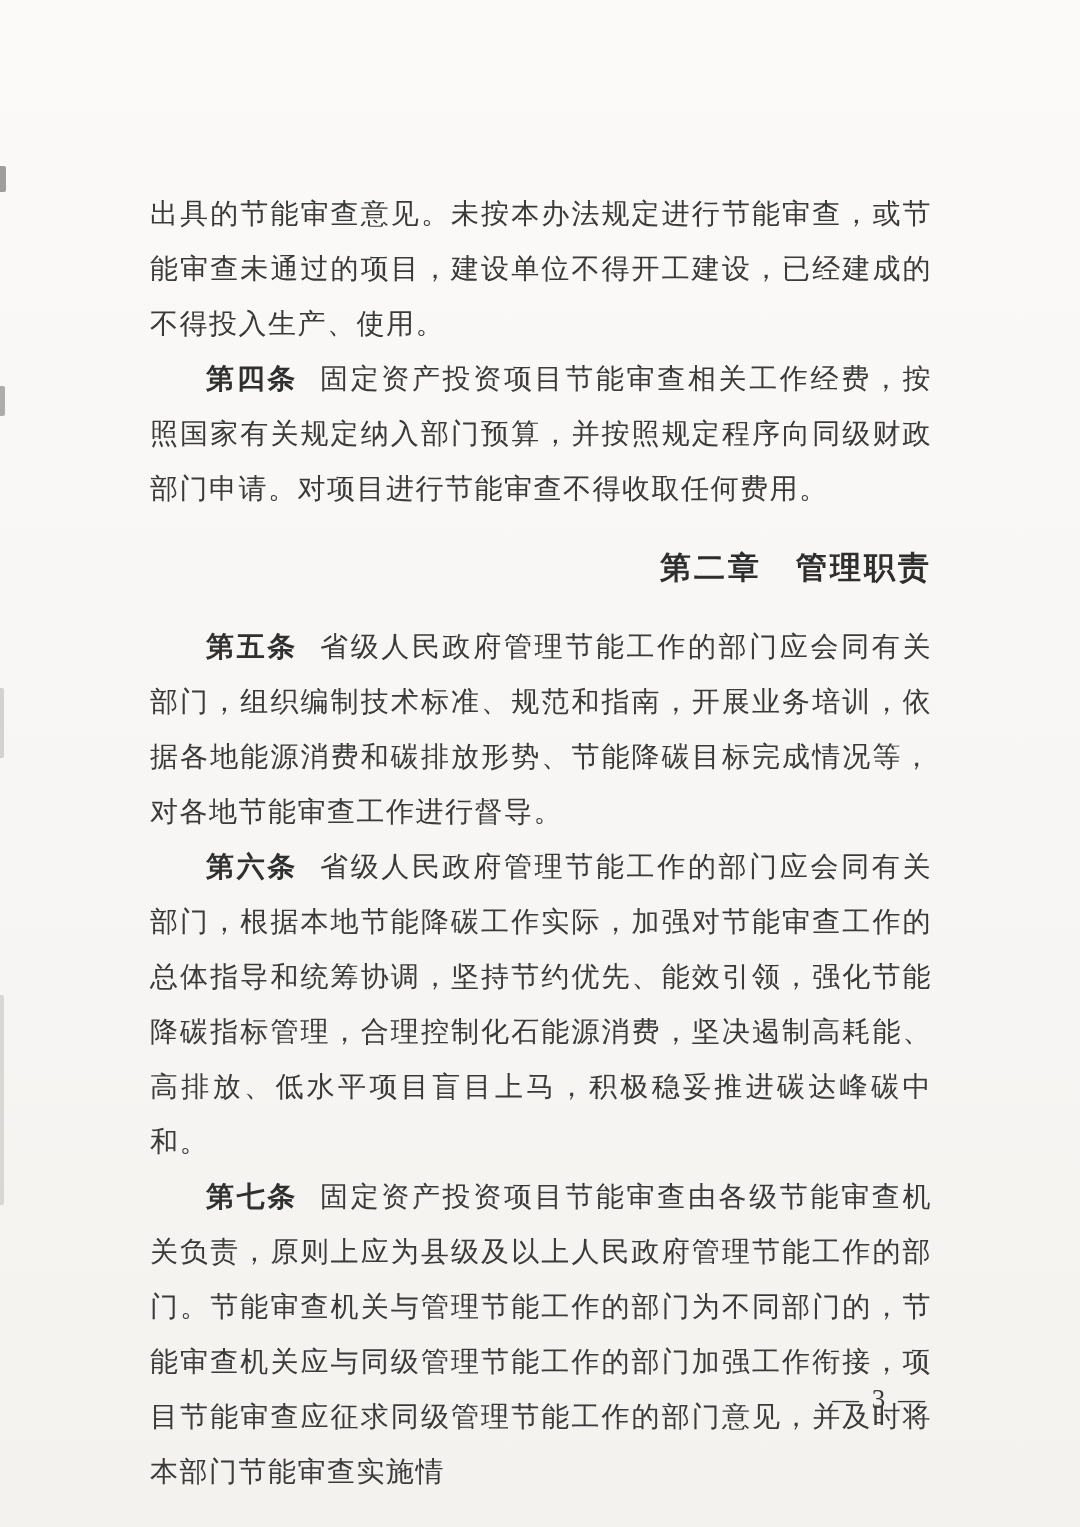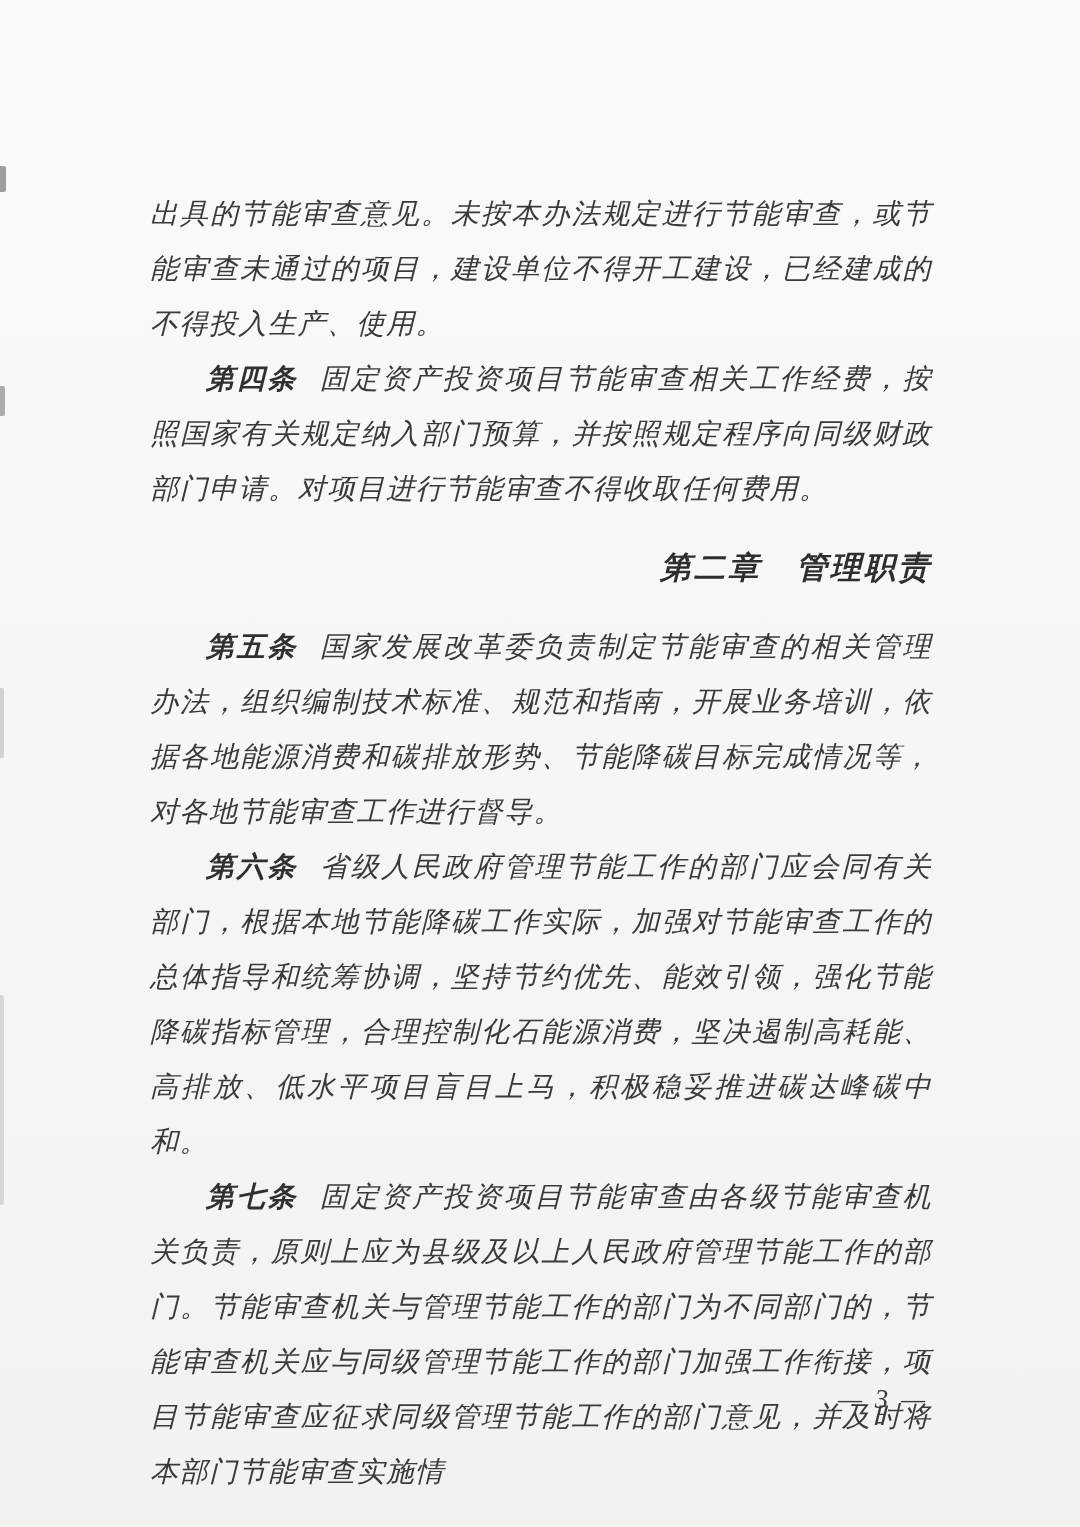--- a/index.html
+++ b/index.html
@@ -1,15 +1,15 @@
 <!DOCTYPE html>
 <html><head>
 <meta charset="utf-8">
 <style>
-  * { box-sizing: border-box; font-style: italic; }
+  * { box-sizing: border-box; }
   html, body { margin: 0; padding: 0; }
   body {
     width: 1080px;
     height: 1527px;
     position: relative;
     overflow: hidden;
     background: #f4f3f1;
     font-family: "Liberation Serif", "DejaVu Serif", serif;
   }
   .page {
@@ -80,21 +80,21 @@
   <div class="scan-mark m4"></div>
 
   <div class="content">
 
     <p class="para"><span>出具的节能审查意见。未按本办法规定进行节能审查，或节能审查未通过的项目，建设单位不得开工建设，已经建成的不得投入生产、使用。</span></p>
 
     <p class="para indent"><span class="lead">第四条</span><span>固定资产投资项目节能审查相关工作经费，按照国家有关规定纳入部门预算，并按照规定程序向同级财政部门申请。对项目进行节能审查不得收取任何费用。</span></p>
 
     <h2 class="chapter">第二章　管理职责</h2>
 
-    <p class="para indent"><span class="lead">第五条</span><span>国家发展改革委负责制定节能审查的相关管理办法，组织编制技术标准、规范和指南，开展业务培训，依据各地能源消费和碳排放形势、节能降碳目标完成情况等，对各地节能审查工作进行督导。</span></p>
+    <p class="para indent"><span class="lead">第五条</span><span>省级人民政府管理节能工作的部门应会同有关部门，组织编制技术标准、规范和指南，开展业务培训，依据各地能源消费和碳排放形势、节能降碳目标完成情况等，对各地节能审查工作进行督导。</span></p>
 
     <p class="para indent"><span class="lead">第六条</span><span>省级人民政府管理节能工作的部门应会同有关部门，根据本地节能降碳工作实际，加强对节能审查工作的总体指导和统筹协调，坚持节约优先、能效引领，强化节能降碳指标管理，合理控制化石能源消费，坚决遏制高耗能、高排放、低水平项目盲目上马，积极稳妥推进碳达峰碳中和。</span></p>
 
     <p class="para indent"><span class="lead">第七条</span><span>固定资产投资项目节能审查由各级节能审查机关负责，原则上应为县级及以上人民政府管理节能工作的部门。节能审查机关与管理节能工作的部门为不同部门的，节能审查机关应与同级管理节能工作的部门加强工作衔接，项目节能审查应征求同级管理节能工作的部门意见，并及时将本部门节能审查实施情</span></p>
 
   </div>
 
   <div class="page-number">— 3 —</div>
 
 </div>

